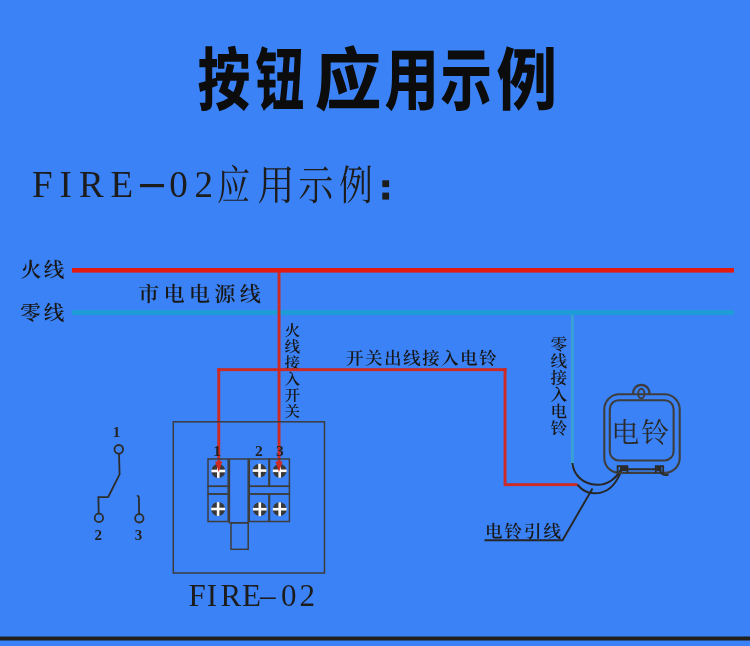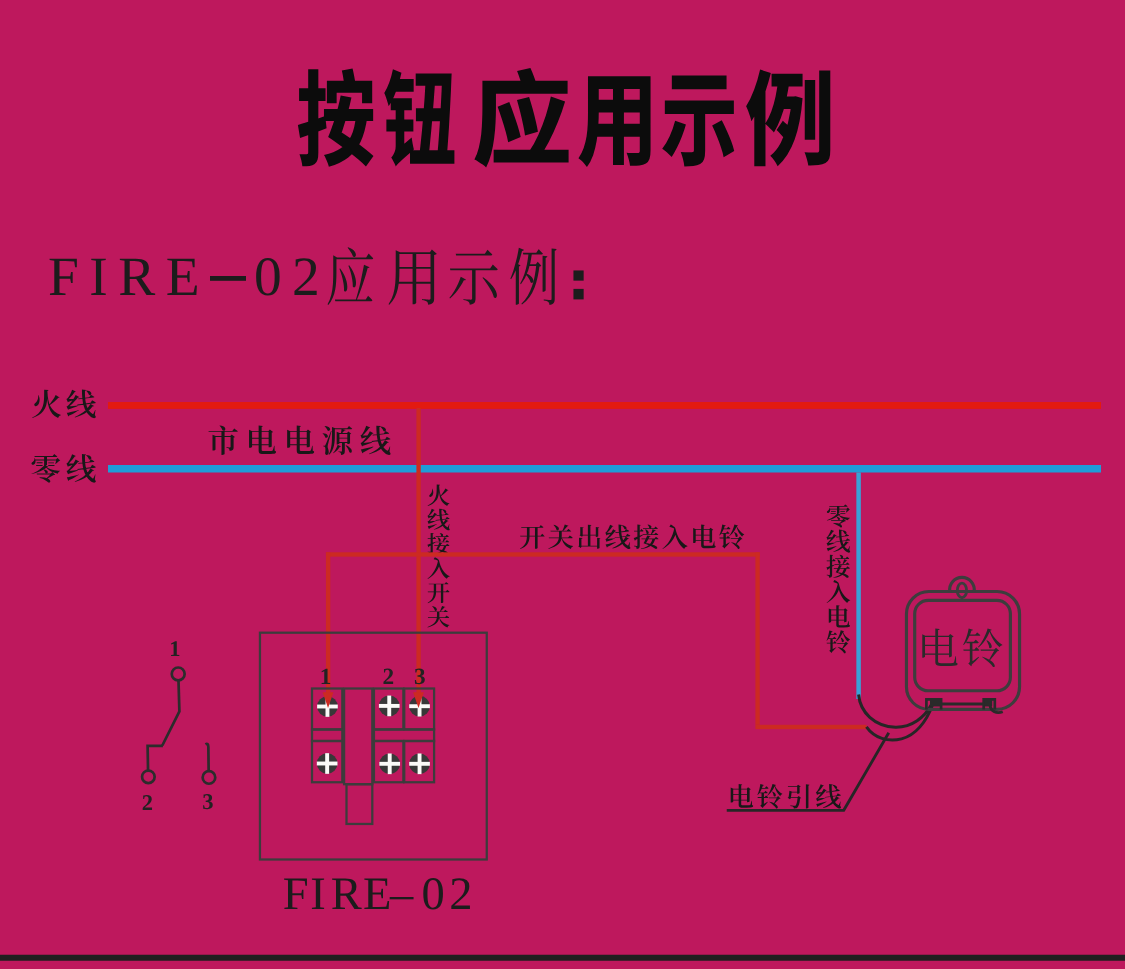--- a/index.html
+++ b/index.html
@@ -1,15 +1,15 @@
 <!DOCTYPE html>
 <html><head><meta charset="utf-8">
 <style>
 html,body{margin:0;padding:0;background:#fcfbf9;}
-#page{position:relative;width:750px;height:646px;background:#be185d;overflow:hidden;font-family:"Liberation Sans",sans-serif;}
+#page{position:relative;width:750px;height:646px;background:#3b82f6;overflow:hidden;font-family:"Liberation Sans",sans-serif;}
 </style></head><body>
 
 <div id="page">
 <svg width="750" height="646" viewBox="0 0 750 646" style="position:absolute;left:0;top:0">
 <defs>
 <path id="sans800_6309" d="M348 467H969V349H348ZM750 391 895 385Q869 242 811 147Q753 52 655 -5Q557 -63 410 -97Q405 -81 395 -60Q385 -38 372 -17Q360 4 348 18Q476 40 560 84Q645 128 691 203Q738 278 750 391ZM401 193 487 279Q544 252 611 218Q678 184 746 147Q813 111 872 75Q931 39 973 9L878 -94Q840 -63 783 -26Q727 11 661 50Q595 89 528 126Q460 163 401 193ZM574 841 709 860Q721 823 731 779Q742 735 747 703L607 681Q604 713 594 758Q585 804 574 841ZM401 193Q423 232 445 281Q468 330 490 383Q511 437 529 492Q547 546 559 597L695 578Q675 502 646 422Q617 343 586 269Q555 196 526 137ZM385 740H957V522H829V625H508V522H385ZM19 311Q63 320 120 334Q176 348 239 364Q302 381 364 397L381 279Q296 253 207 228Q119 204 46 184ZM34 667H368V544H34ZM149 852H277V44Q277 -2 267 -28Q258 -54 231 -69Q205 -83 167 -88Q128 -92 75 -92Q72 -67 62 -33Q51 2 39 27Q67 26 93 26Q120 26 130 26Q141 26 145 30Q149 35 149 45Z"></path>
 <path id="sans800_94ae" d="M444 811H856V692H444ZM447 474H835V348H447ZM366 65H976V-66H366ZM808 811H938Q933 728 928 639Q922 550 915 461Q908 372 901 286Q893 200 885 123Q877 46 870 -16H736Q746 48 755 126Q764 204 772 290Q780 376 787 466Q794 555 800 643Q805 730 808 811ZM580 738H711Q704 661 695 579Q686 497 677 413Q667 330 657 251Q646 171 636 100Q626 29 616 -29H486Q497 31 508 103Q519 176 530 255Q540 335 550 418Q559 501 567 582Q574 663 580 738ZM131 852 248 818Q230 758 203 698Q176 638 144 585Q111 533 72 493Q68 507 57 532Q46 557 34 582Q22 607 12 623Q51 665 82 726Q113 786 131 852ZM156 759H416V633H130ZM170 -93 145 24 177 63 389 188Q393 162 402 127Q411 93 419 73Q346 28 301 -1Q256 -29 230 -47Q204 -64 191 -74Q178 -84 170 -93ZM101 571H391V455H101ZM41 364H412V248H41ZM170 -93Q164 -81 153 -64Q142 -48 130 -32Q118 -17 108 -7Q120 2 134 18Q149 35 159 57Q169 80 169 107V547H287V41Q287 41 276 32Q264 22 246 7Q229 -9 211 -27Q193 -45 182 -63Q170 -80 170 -93Z"></path>
 <path id="sans800_5e94" d="M175 740H955V615H175ZM105 740H240V471Q240 410 236 335Q233 260 222 182Q212 104 193 30Q174 -43 142 -102Q130 -90 108 -75Q86 -60 64 -46Q41 -33 25 -26Q53 27 69 90Q85 154 93 221Q100 288 102 352Q105 416 105 471ZM451 835 584 865Q602 828 618 784Q635 740 644 709L504 672Q497 705 482 751Q466 797 451 835ZM257 489 373 534Q395 479 417 418Q439 357 458 299Q476 241 487 194L362 143Q353 190 336 250Q319 309 298 372Q277 435 257 489ZM450 553 571 584Q589 529 606 468Q623 407 637 349Q651 291 659 244L530 208Q524 255 511 314Q498 374 482 436Q466 498 450 553ZM788 587 930 540Q901 443 859 342Q818 241 767 145Q716 49 656 -32Q642 -14 616 11Q591 35 569 50Q622 125 664 216Q706 307 738 403Q769 499 788 587ZM217 70H965V-55H217Z"></path>
 <path id="sans800_7528" d="M215 786H819V660H215ZM215 557H822V433H215ZM214 322H827V197H214ZM138 786H270V427Q270 367 264 296Q259 226 244 154Q229 82 201 17Q172 -48 125 -98Q115 -85 96 -68Q76 -51 56 -36Q35 -20 21 -12Q62 33 85 87Q109 141 121 200Q132 258 135 317Q138 375 138 428ZM774 786H906V60Q906 9 893 -20Q881 -48 849 -64Q817 -79 769 -83Q722 -87 654 -86Q650 -60 638 -23Q625 15 612 41Q639 39 667 38Q695 38 717 38Q739 38 748 38Q762 38 768 43Q774 48 774 61ZM445 736H579V-79H445Z"></path>
 <path id="sans800_793a" d="M431 476H577V61Q577 7 563 -24Q550 -54 512 -70Q474 -85 423 -89Q372 -93 307 -93Q302 -62 289 -21Q275 19 260 48Q288 47 318 46Q347 45 372 45Q397 46 406 46Q420 46 426 50Q431 54 431 64ZM187 352 327 315Q306 257 275 199Q245 140 210 89Q176 38 142 0Q128 12 105 27Q82 42 59 57Q36 72 19 80Q71 128 116 202Q161 276 187 352ZM668 305 793 357Q825 311 857 258Q890 204 916 152Q942 100 955 57L817 -3Q807 38 783 91Q760 144 729 200Q699 257 668 305ZM144 791H855V659H144ZM53 550H950V418H53Z"></path>

